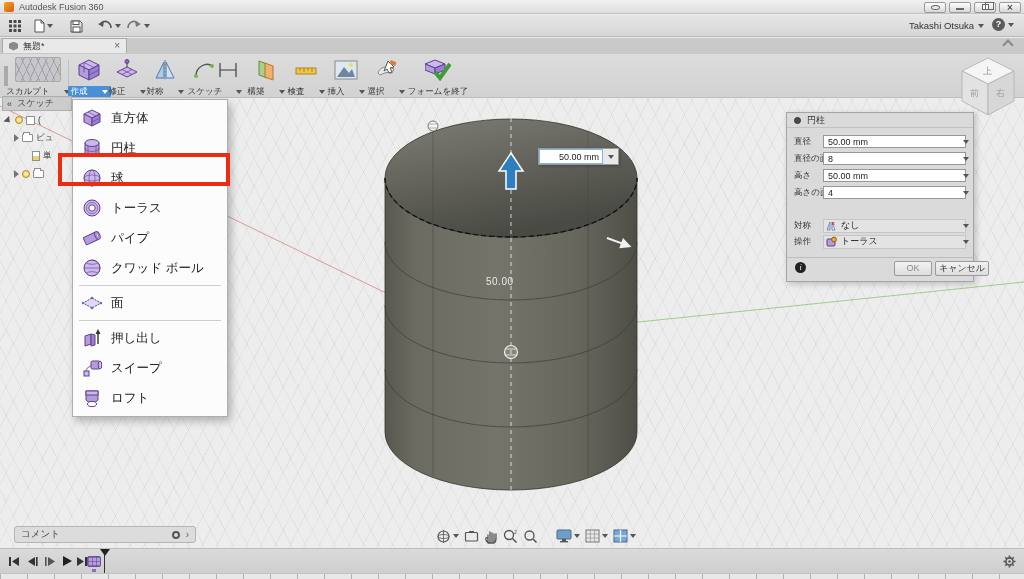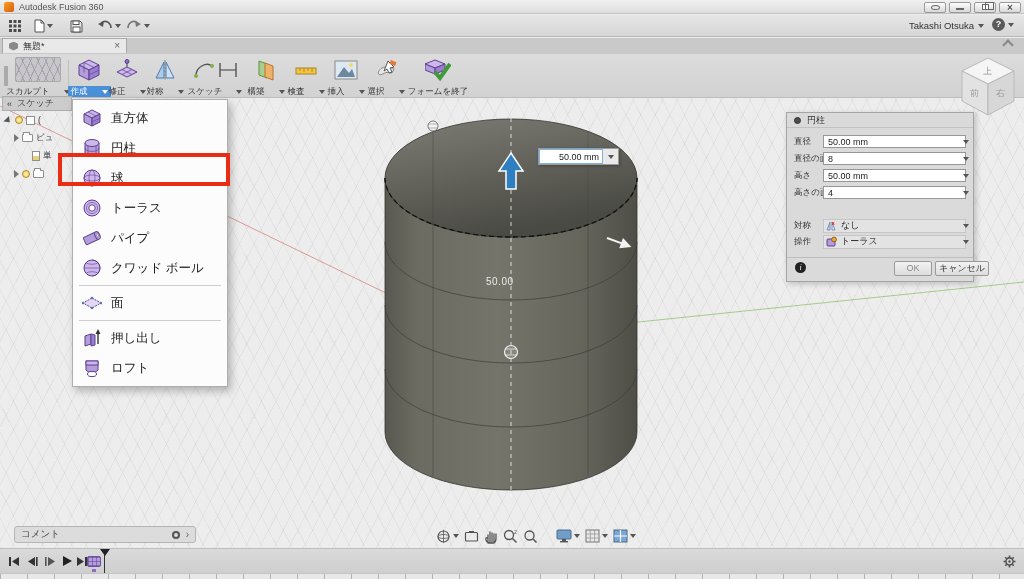--- a/index.html
+++ b/index.html
@@ -518,20 +518,29 @@
   </div>
   <div class="menu-sep"></div>
   <div class="menu-item">
     <svg class="mi" viewBox="0 0 20 20">
         <path d="M3,8 l6,-2 v10 l-6,2 z" fill="#b39ddb" stroke="#5f3f91"></path>
         <path d="M9,6 l4,1 v10 l-4,1 z" fill="#9a7fd0" stroke="#5f3f91"></path>
         <line x1="16" y1="16" x2="16" y2="4" stroke="#333" stroke-width="1.4"></line>
         <polygon points="16,1 13.5,6 18.5,6" fill="#333"></polygon>
       </svg>
     <span>押し出し</span>
+  </div>
+  <div class="menu-item">
+    <svg class="mi" viewBox="0 0 20 20">
+        <path d="M3,16 q1,-8 9,-9" fill="none" stroke="#888" stroke-width="1.2"></path>
+        <rect x="9" y="3" width="9" height="8" rx="1.5" fill="#b39ddb" stroke="#5f3f91"></rect>
+        <ellipse cx="18" cy="7" rx="1.8" ry="4" fill="#cdb8ec" stroke="#5f3f91"></ellipse>
+        <rect x="2" y="13" width="5" height="5" fill="#cdb8ec" stroke="#5f3f91"></rect>
+      </svg>
+    <span>スイープ</span>
   </div>
   <div class="menu-item">
     <svg class="mi" viewBox="0 0 20 20">
         <path d="M4,3 h12 v9 l-6,5 l-6,-5 z" fill="#b39ddb" stroke="#5f3f91"></path>
         <rect x="4" y="3" width="12" height="4" fill="#cdb8ec" stroke="#5f3f91"></rect>
         <ellipse cx="10" cy="16" rx="4.5" ry="2.6" fill="#fff" stroke="#5f3f91"></ellipse>
       </svg>
     <span>ロフト</span>
   </div>
 </div>

